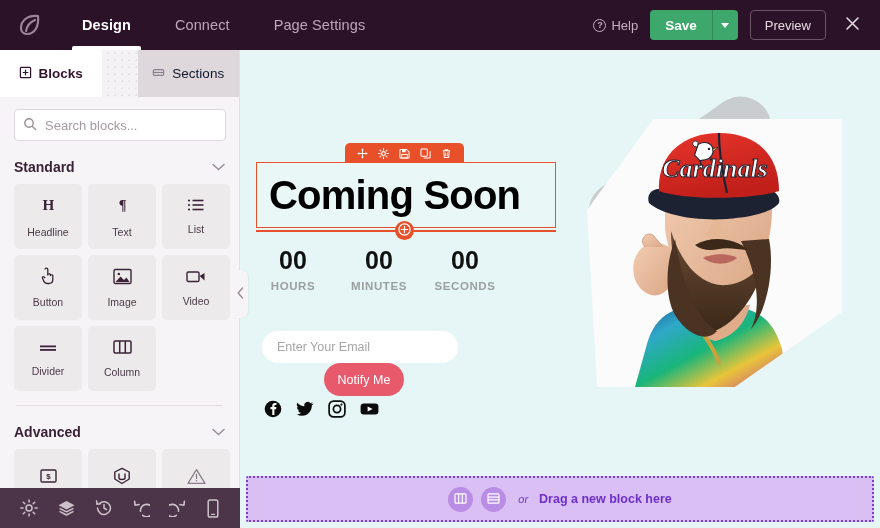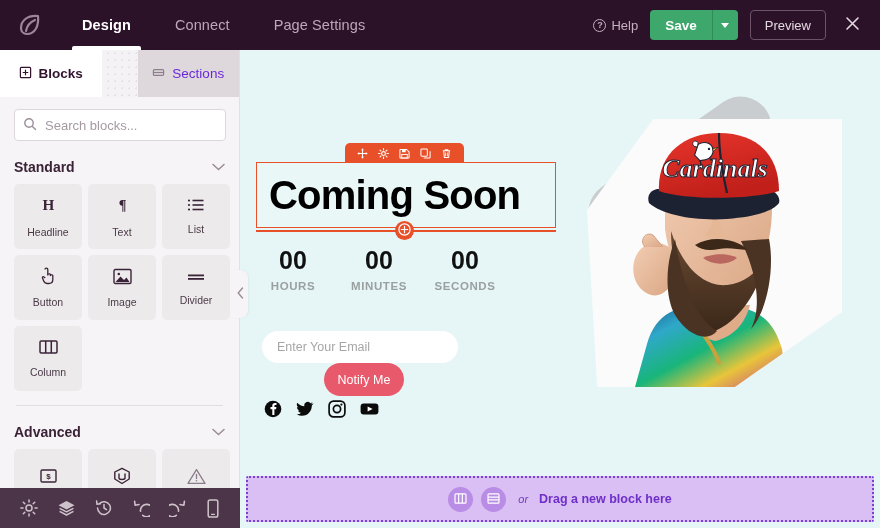--- a/index.html
+++ b/index.html
@@ -60,21 +60,21 @@
     background-size: 7px 7px;
     border-right: 1px solid #e3dfe3;
     overflow: hidden;
   }
   .tabs { display: flex; height: 47px; }
   .tab {
     flex: 1; display: flex; align-items: center; justify-content: center; gap: 7px;
     font-size: 13.5px; cursor: pointer;
   }
   .tab.active { background: #ffffff; color: #33122e; font-weight: bold; }
-  .tab.inactive { background: #ded8dd; color: #6d28d9; margin-left: 36px; }
+  .tab.inactive { background: #ded8dd; color: #0f172a; margin-left: 36px; }
   .sidebar-body { background: #f6f4f6; height: 431px; padding: 12px 14px 0 14px; }
 
   .search-wrap { position: relative; }
   .search-input {
     width: 212px; height: 32px; border: 1px solid #ddd7dd; border-radius: 4px;
     background: #fff; padding: 0 10px 0 30px; font-size: 13px; color: #4a3a47;
     font-family: "Liberation Sans", sans-serif; outline: none;
   }
   .search-input::placeholder { color: #a49ba2; }
   .search-icon-pos { position: absolute; left: 9px; top: 8px; pointer-events: none; }
@@ -335,20 +335,29 @@
         </div>
         <div class="block-card">
           <span>
             <svg width="19" height="17" viewBox="0 0 19 17">
               <rect x="1" y="1.5" width="17" height="14" rx="1.3" fill="none" stroke="#3b2337" stroke-width="1.4"></rect>
               <circle cx="5.8" cy="6" r="1.3" fill="#3b2337"></circle>
               <path d="M2.5 14 L7.5 8.5 L11 12 L13.5 9.5 L16.5 14 Z" fill="#3b2337"></path>
             </svg>
           </span>
           <span class="block-label">Image</span>
+        </div>
+        <div class="block-card">
+          <span>
+            <svg width="20" height="15" viewBox="0 0 20 15">
+              <rect x="1" y="3" width="12" height="9.5" rx="1.3" fill="none" stroke="#3b2337" stroke-width="1.4"></rect>
+              <path d="M13.6 7 L18.5 4 L18.5 11.5 Z" fill="#3b2337"></path>
+            </svg>
+          </span>
+          <span class="block-label">Video</span>
         </div>
 
         <div class="block-card">
           <span>
             <svg width="20" height="12" viewBox="0 0 20 12">
               <rect x="2" y="3.5" width="16" height="1.8" fill="#3b2337"></rect>
               <rect x="2" y="7" width="16" height="1.8" fill="#3b2337"></rect>
             </svg>
           </span>
           <span class="block-label">Divider</span>

